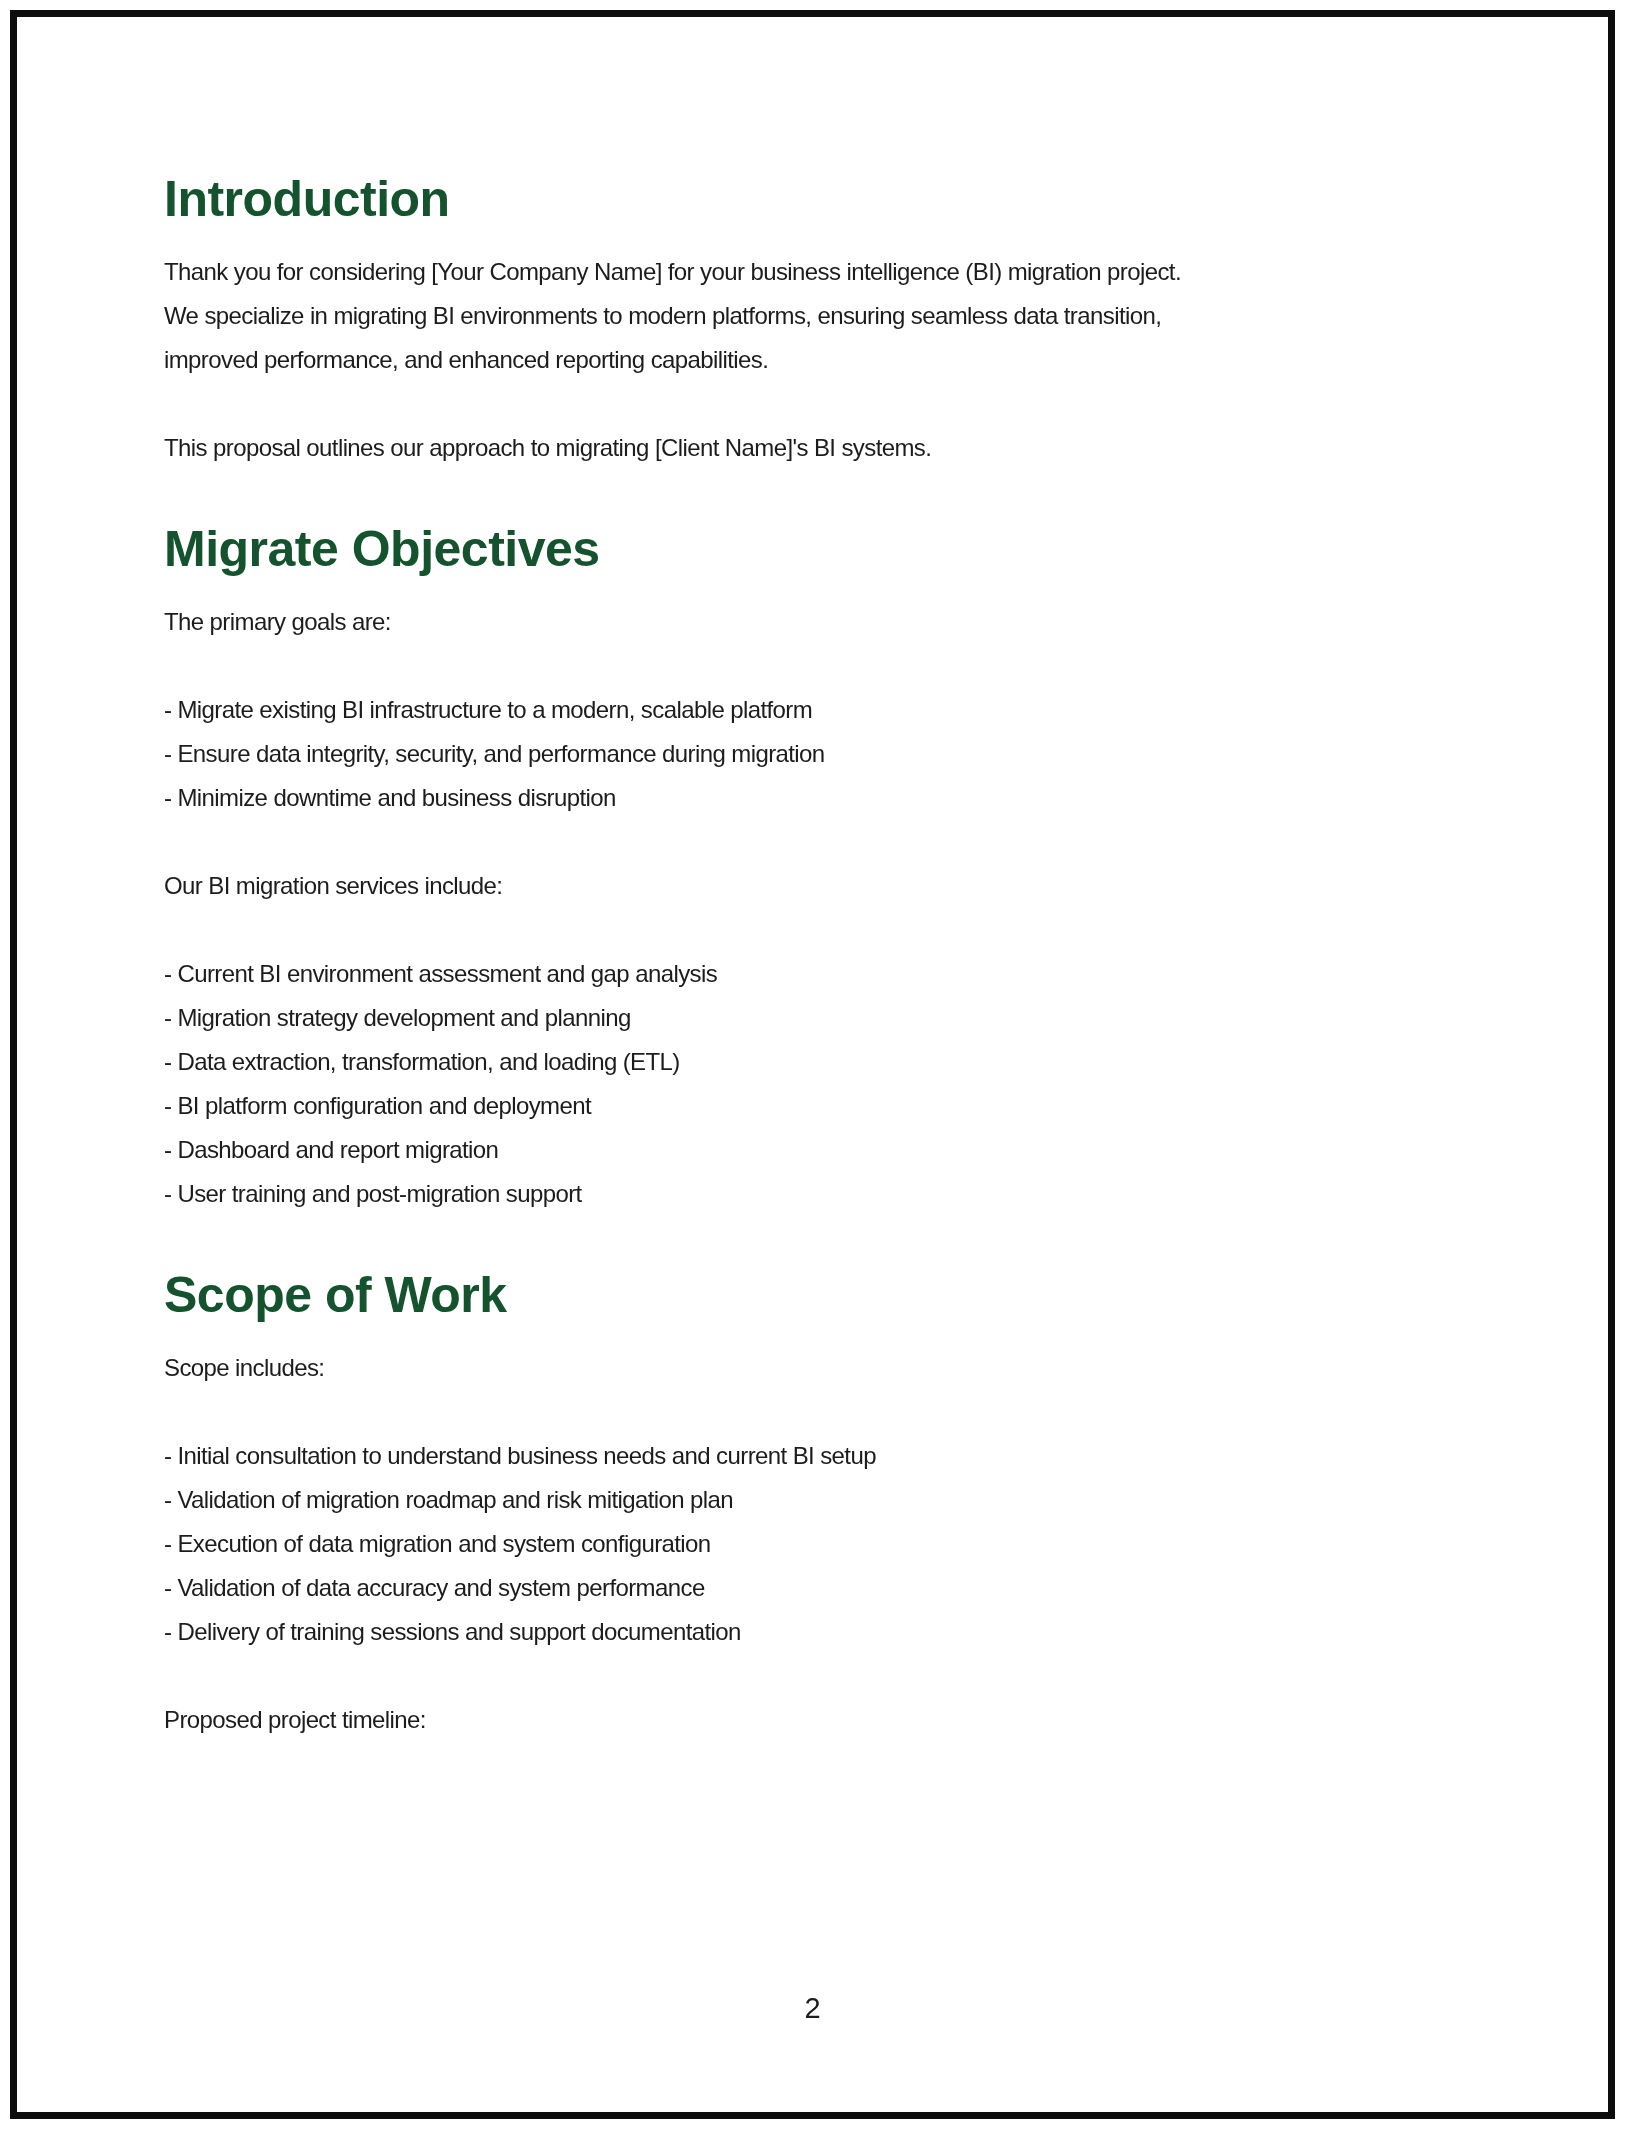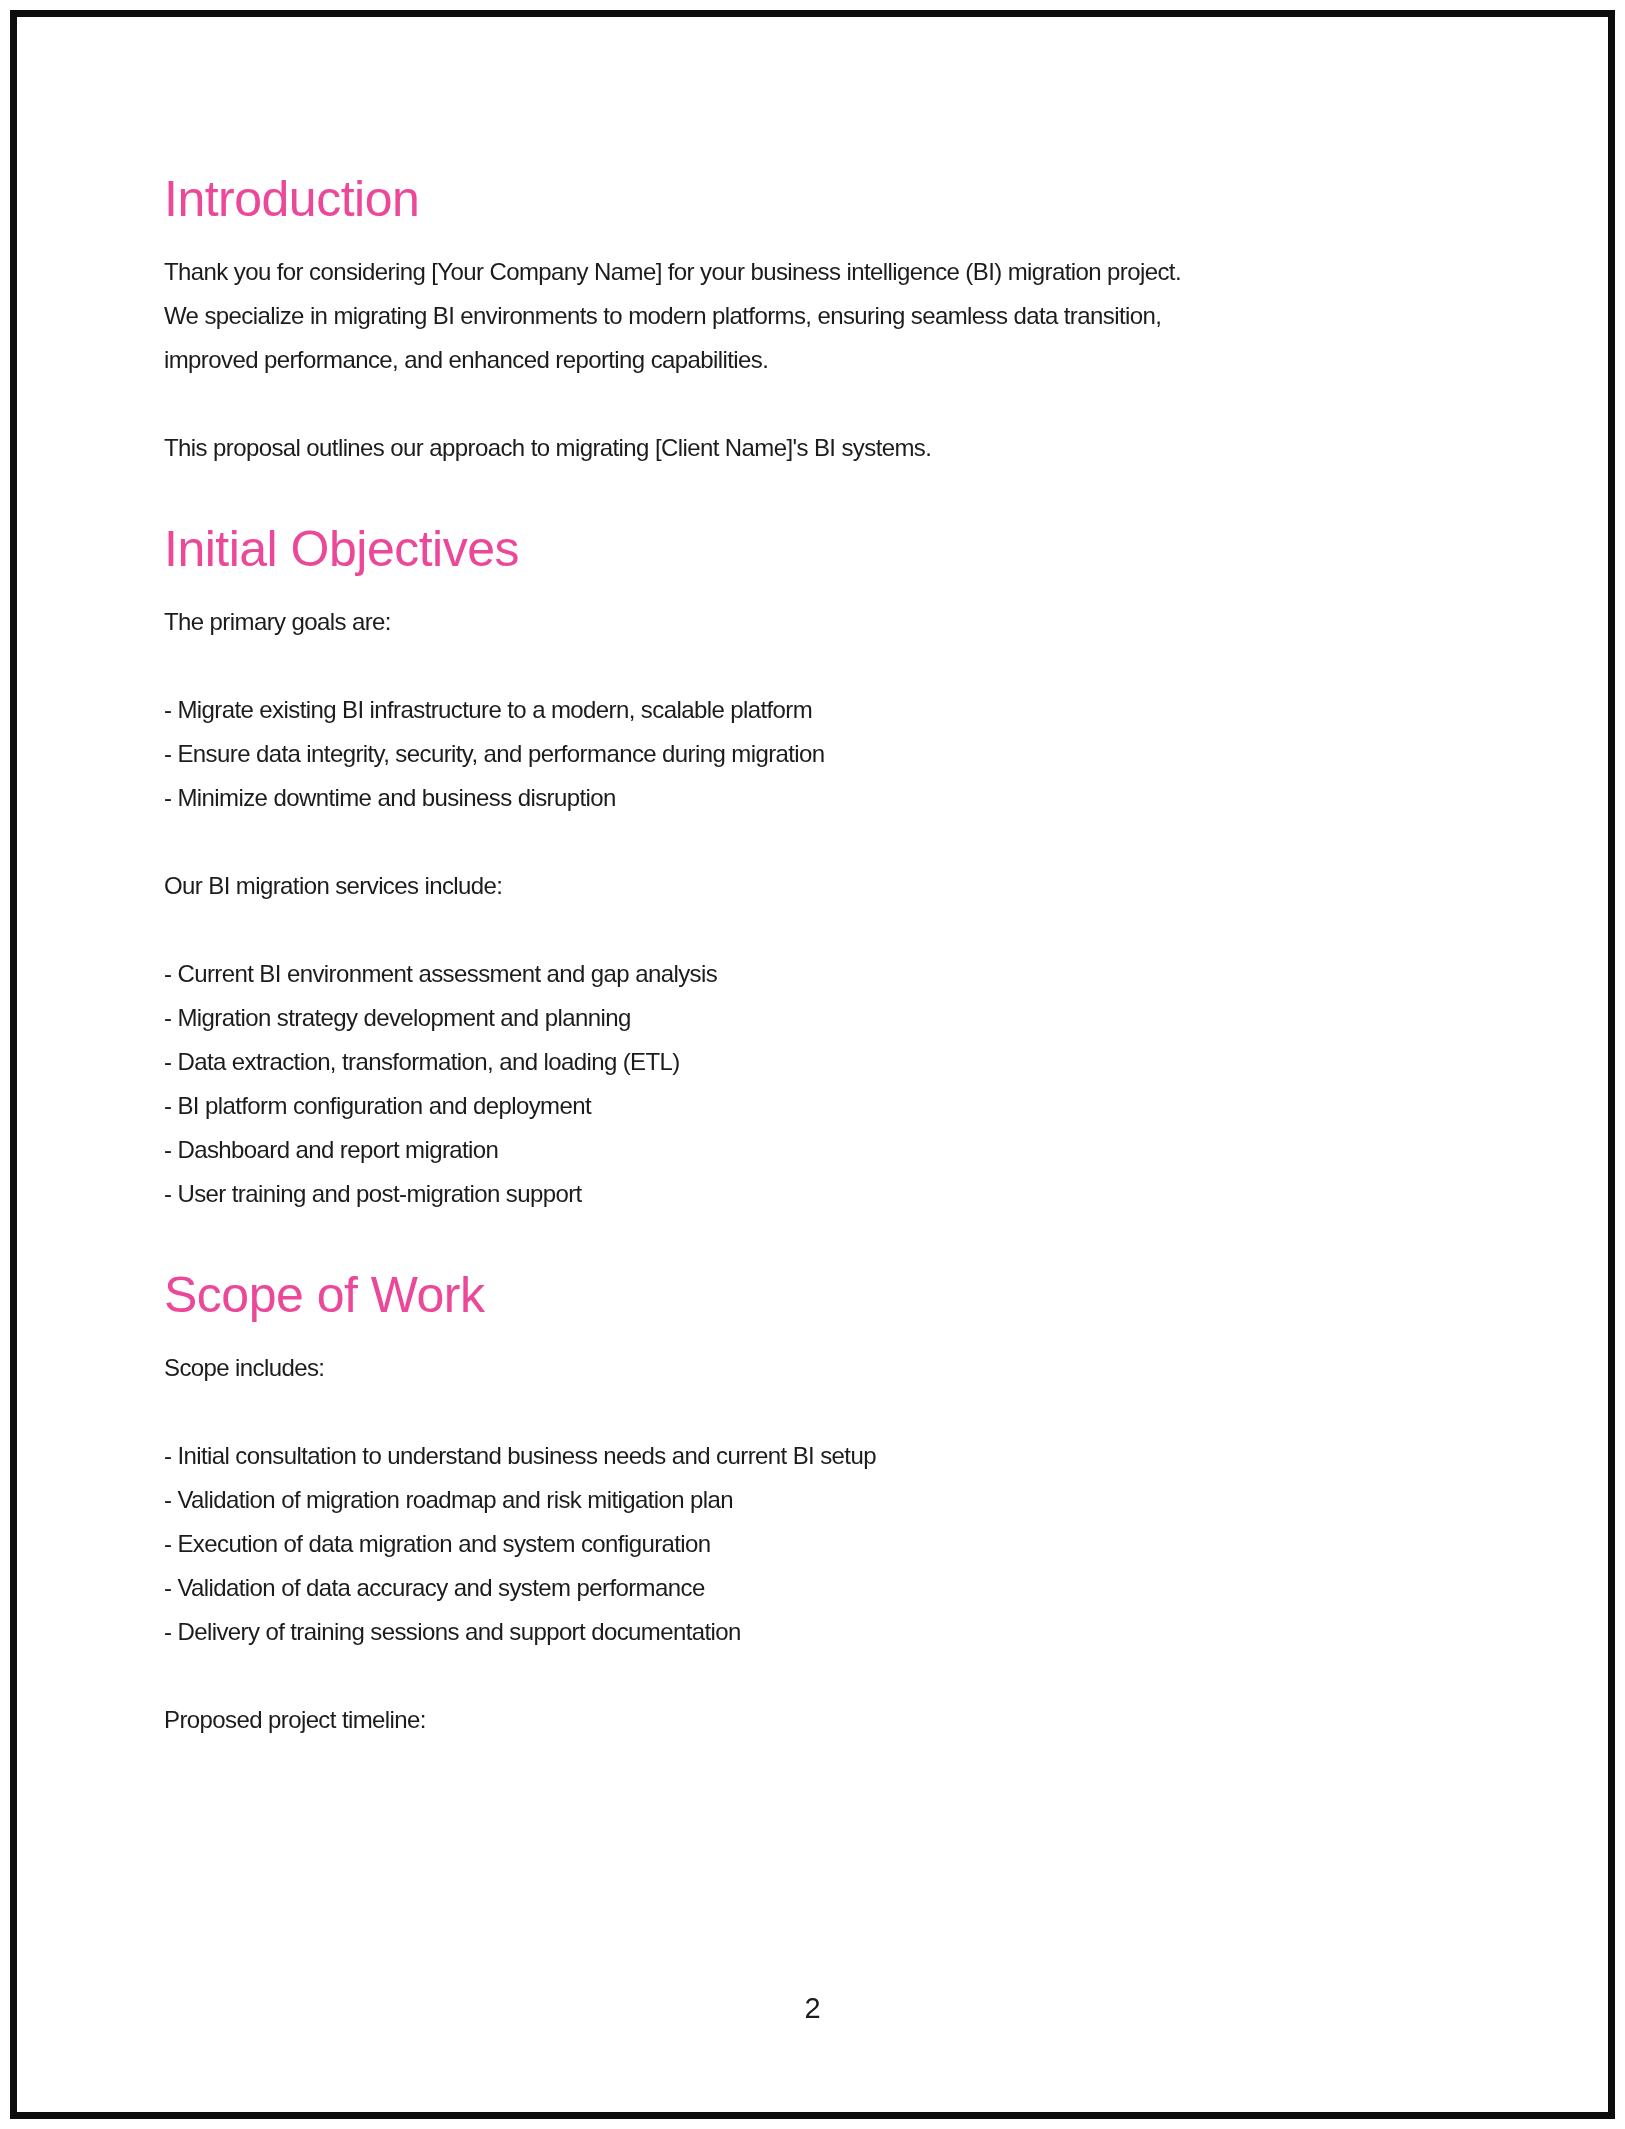--- a/index.html
+++ b/index.html
@@ -30,24 +30,24 @@
     position: absolute;
     top: 0;
     left: 164px;
     width: 1360px;
     padding-top: 120px;
   }
   section { margin: 0; }
   h1 {
     font-size: 50px;
     line-height: 58px;
-    font-weight: 400;
+    font-weight: 700;
     letter-spacing: -0.5px;
     margin: 50px 0 22px 0;
-    color: #ec4899;
+    color: #14532d;
   }
   .para {
     margin: 0 0 44px 0;
   }
   .text-line,
   .list-item {
     font-size: 24px;
     line-height: 44px;
     letter-spacing: -0.6px;
     white-space: nowrap;
@@ -78,21 +78,21 @@
         <div class="text-line">Thank you for considering [Your Company Name] for your business intelligence (BI) migration project.</div>
         <div class="text-line">We specialize in migrating BI environments to modern platforms, ensuring seamless data transition,</div>
         <div class="text-line">improved performance, and enhanced reporting capabilities.</div>
       </div>
       <div class="para">
         <div class="text-line">This proposal outlines our approach to migrating [Client Name]'s BI systems.</div>
       </div>
     </section>
 
     <section>
-      <h1>Initial Objectives</h1>
+      <h1>Migrate Objectives</h1>
       <div class="para">
         <div class="text-line">The primary goals are:</div>
       </div>
       <div class="para">
         <div class="list-item">- Migrate existing BI infrastructure to a modern, scalable platform</div>
         <div class="list-item">- Ensure data integrity, security, and performance during migration</div>
         <div class="list-item">- Minimize downtime and business disruption</div>
       </div>
     </section>
 

